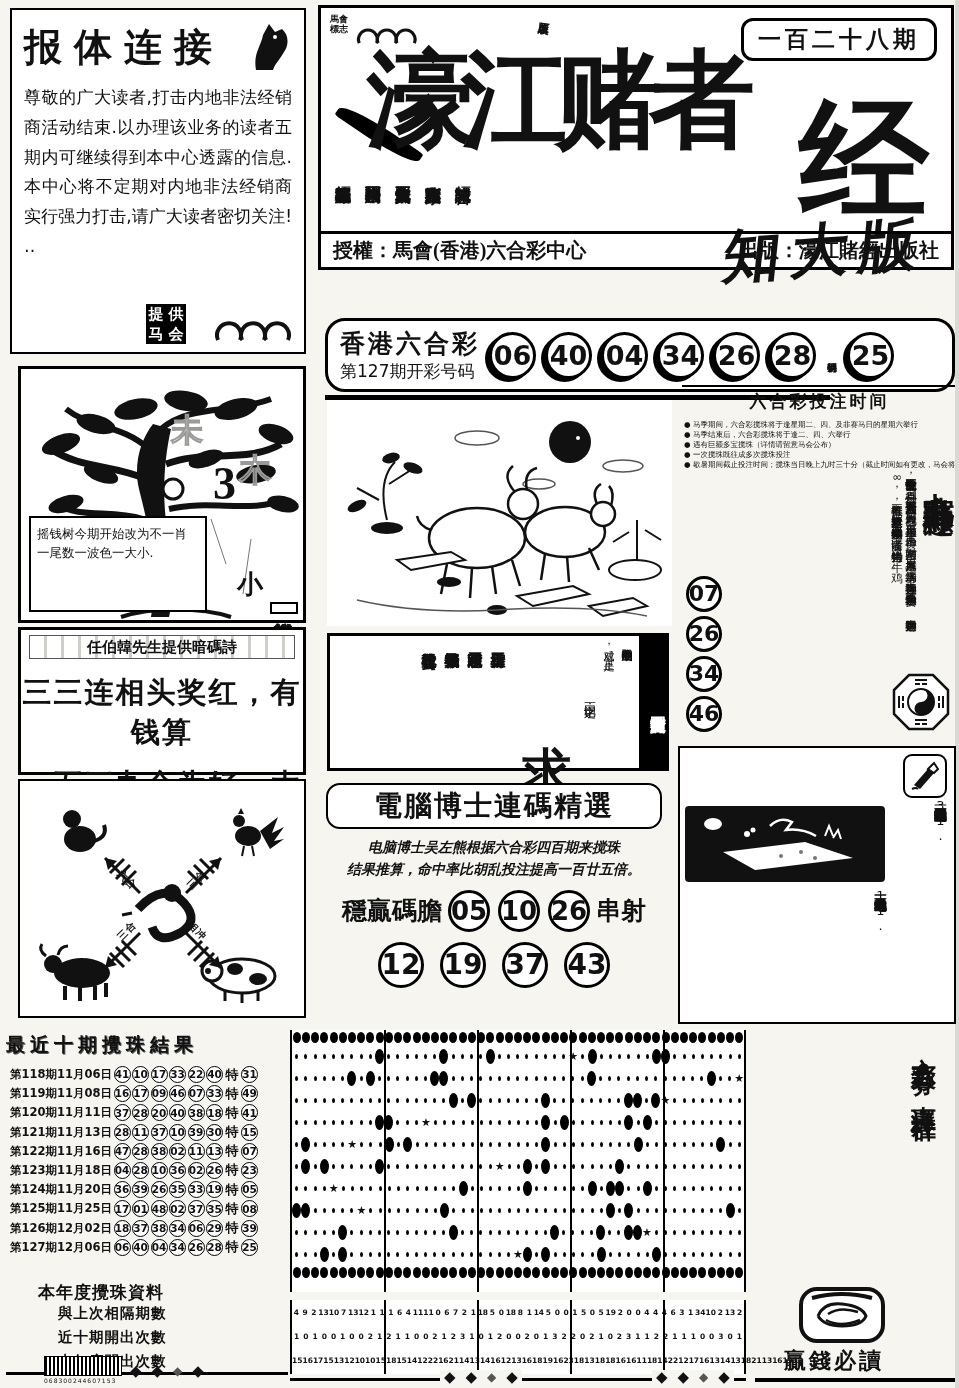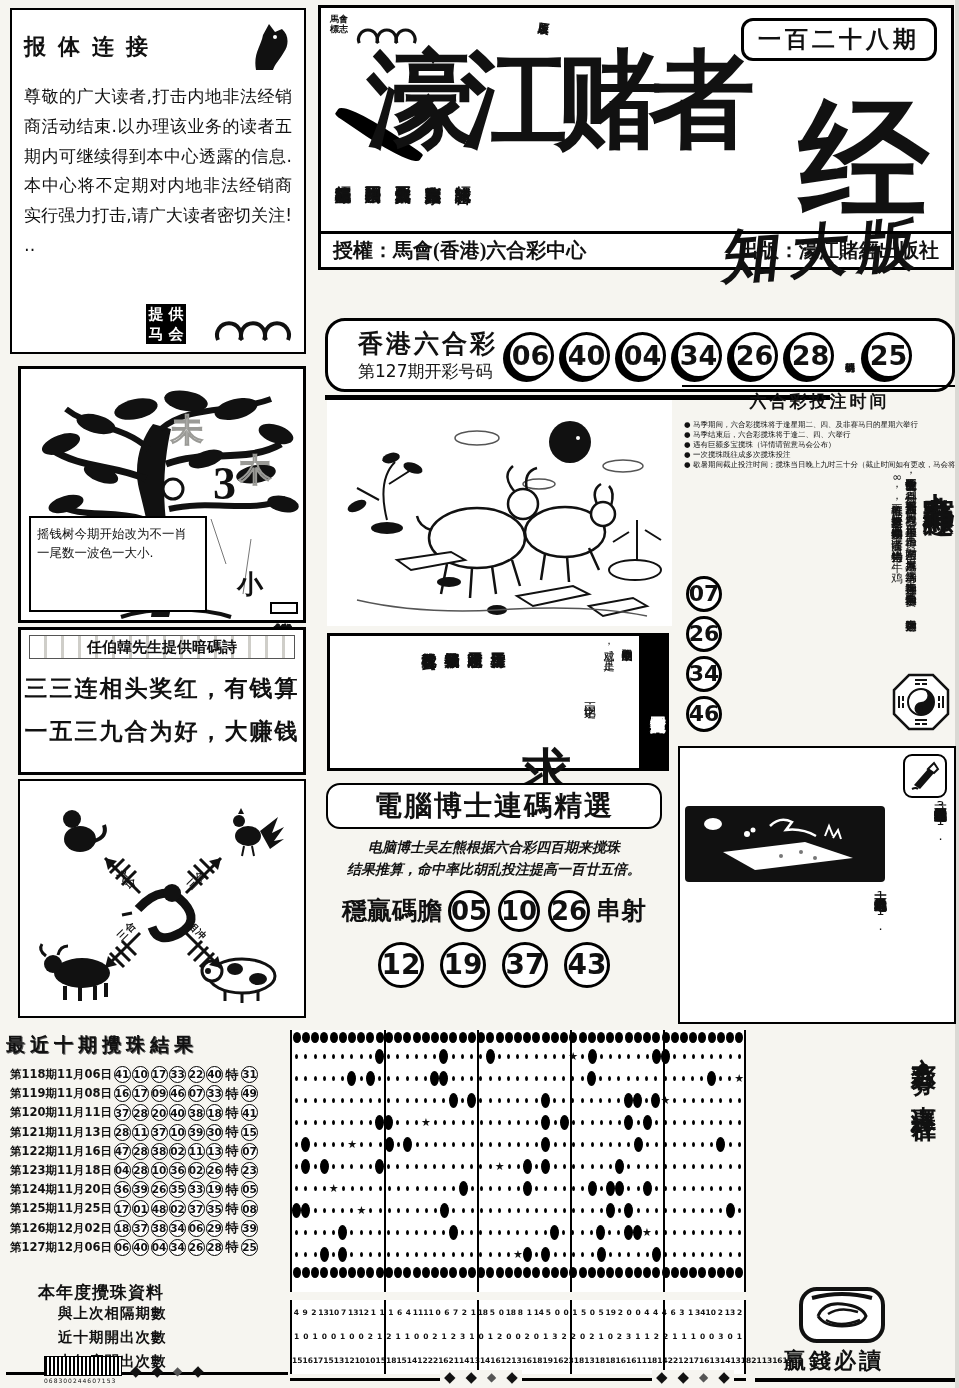--- a/index.html
+++ b/index.html
@@ -12,21 +12,21 @@
 
 .ncircle{display:inline-flex;align-items:center;justify-content:center;border:3px solid #000;
  border-radius:50%;font-weight:bold;background:#fff;flex:none;line-height:1}
 .c-strip{width:47px;height:47px;font-size:27px;box-shadow:-4px 3px 0 #000}
 .c-small{width:17px;height:17px;font-size:10.5px;border-width:1.5px}
 .c-mid{width:42px;height:42px;font-size:26px}
 .c-mid2{width:46px;height:46px;font-size:28px}
 .c-nine{width:36px;height:36px;font-size:22px}
 
 #notice{left:10px;top:8px;width:296px;height:346px;border:2px solid #000;background:#fff;padding:12px}
-#notice .ttl{font-size:22px;font-weight:bold;letter-spacing:12px;display:flex;align-items:center;justify-content:space-between}
+#notice .ttl{font-size:38px;font-weight:bold;letter-spacing:12px;display:flex;justify-content:space-between}
 #notice .bd{margin-top:10px;font-size:17px;line-height:1.75;text-align:justify}
 #notice .foot{position:absolute;right:10px;bottom:8px;display:flex;align-items:flex-end;gap:24px}
 .seal{width:40px;height:40px;background:#000;color:#fff;display:grid;grid-template-columns:1fr 1fr;
  font-size:15px;line-height:20px;text-align:center;font-weight:bold}
 
 #masthead{left:318px;top:5px;width:636px;height:265px;border:3px solid #000;background:#fff}
 #mh-corner{position:absolute;left:8px;top:6px;display:flex;gap:4px;align-items:flex-start}
 #mh-corner .tag{font-size:9px;font-weight:bold;line-height:10px;width:20px;text-align:center}
 #mh-orig{position:absolute;left:212px;top:6px;font-size:11px;font-weight:bold;height:66px;transform:rotate(8deg)}
 #issue{position:absolute;right:14px;top:10px;border:3px solid #000;border-radius:12px;padding:3px 14px;
@@ -36,41 +36,41 @@
 #t-main{position:absolute;left:46px;top:40px;font-size:106px;font-weight:bold;letter-spacing:-12px;line-height:1}
 #t-jing{position:absolute;left:478px;top:88px;font-size:130px;font-weight:bold;line-height:1}
 #t-sub{position:absolute;left:402px;top:214px;font-size:58px;font-weight:bold;letter-spacing:10px;
  transform:rotate(-4deg) skewX(-10deg);line-height:1}
 #slogans{position:absolute;left:14px;top:166px;display:flex;gap:13px;height:112px}
 .slogan{font-size:16px;font-weight:bold;line-height:17px}
 #mh-foot{position:absolute;left:0;right:0;bottom:0;height:36px;border-top:3px solid #000;
  display:flex;justify-content:space-between;align-items:center;padding:0 12px;font-size:20px;font-weight:bold}
 
 #strip{left:325px;top:318px;width:630px;height:74px;border:3px solid #000;border-radius:20px;background:#fff;
- display:flex;align-items:center;padding:0 30px;gap:9px}
+ display:flex;align-items:center;padding:0 12px;gap:9px}
 #strip .t1{font-size:25px;font-weight:bold;letter-spacing:3px}
 #strip .t2{font-size:17px;font-weight:normal}
 #strip-numbers{display:flex;gap:9px}
 #sp-label{font-size:9.5px;font-weight:bold;width:13px;line-height:11px}
 #strip-underline{left:325px;top:395px;width:505px;height:5px;background:#000}
 #right-topline{left:682px;top:385px;width:273px;height:2px;background:#000}
 
 #tree{left:18px;top:366px;width:288px;height:257px;border:3px solid #000;background:#fff}
 #tree .note{position:absolute;left:8px;bottom:8px;width:178px;height:96px;border:2px solid #000;
  padding:6px;font-size:12.5px;line-height:1.55;background:#fff}
 #tree .vlabel{position:absolute;right:5px;bottom:6px;border:2px solid #000;background:#fff;
  font-size:19px;font-weight:bold;padding:4px 2px;line-height:20px}
 #tree .n3{position:absolute;left:192px;top:88px;font-size:46px;font-weight:bold}
 #tree .nsmall{position:absolute;left:216px;top:198px;font-size:26px;font-weight:bold}
 .ghost{position:absolute;font-size:32px;color:transparent;-webkit-text-stroke:1px #9a9a96;font-weight:bold}
 
 #cipher{left:18px;top:627px;width:288px;height:148px;border:3px solid #000;background:#fff}
 #cipher .hd2{margin:5px 8px 0;height:24px;text-align:center;font-size:15px;font-weight:bold;
  background:repeating-linear-gradient(90deg,#fff 0 14px,#cfcec9 14px 17px);border:1px solid #555;line-height:22px}
-#cipher .ln{font-size:23px;font-weight:bold;text-align:center;letter-spacing:2px}
+#cipher .ln{font-size:29px;font-weight:bold;text-align:center;letter-spacing:2px}
 #cipher .ln1{margin-top:14px}#cipher .ln2{margin-top:12px}
 
 #zodiac{left:18px;top:779px;width:288px;height:239px;border:2px solid #000;background:#fff}
 .z-lb{position:absolute;font-size:10px;font-weight:bold;letter-spacing:1px}
 
 #goats{left:327px;top:400px;width:345px;height:226px;background:#fff}
 
 #golden{left:327px;top:633px;width:342px;height:138px;border:3px solid #000;background:#fff}
 #gh-strip{position:absolute;right:0;top:0;bottom:0;width:27px;background:#000;color:#fff;
  font-size:16px;font-weight:bold;text-align:center;padding-top:4px;line-height:16px}

